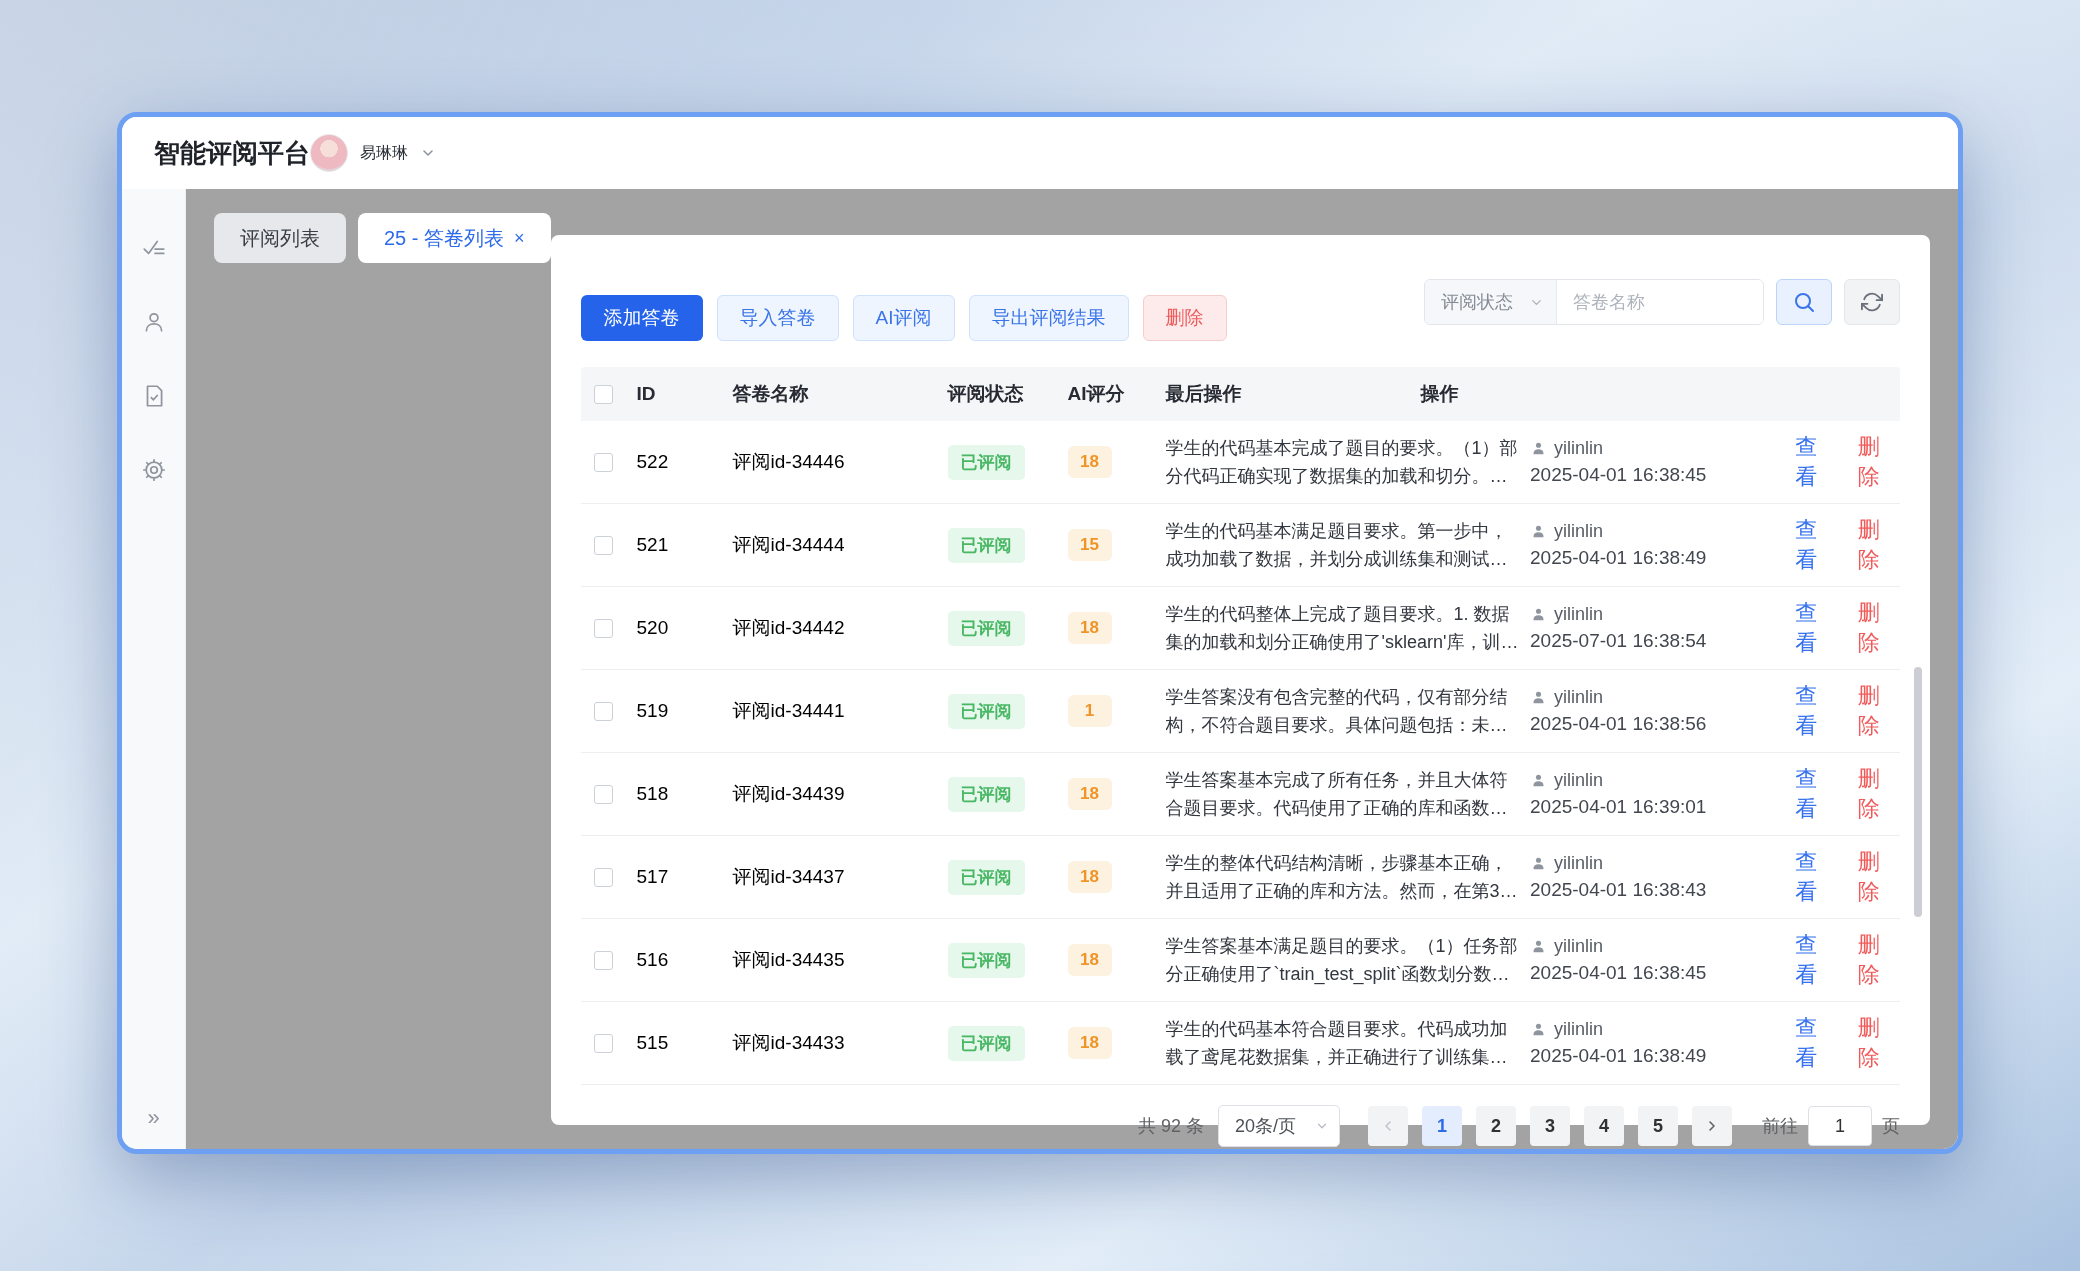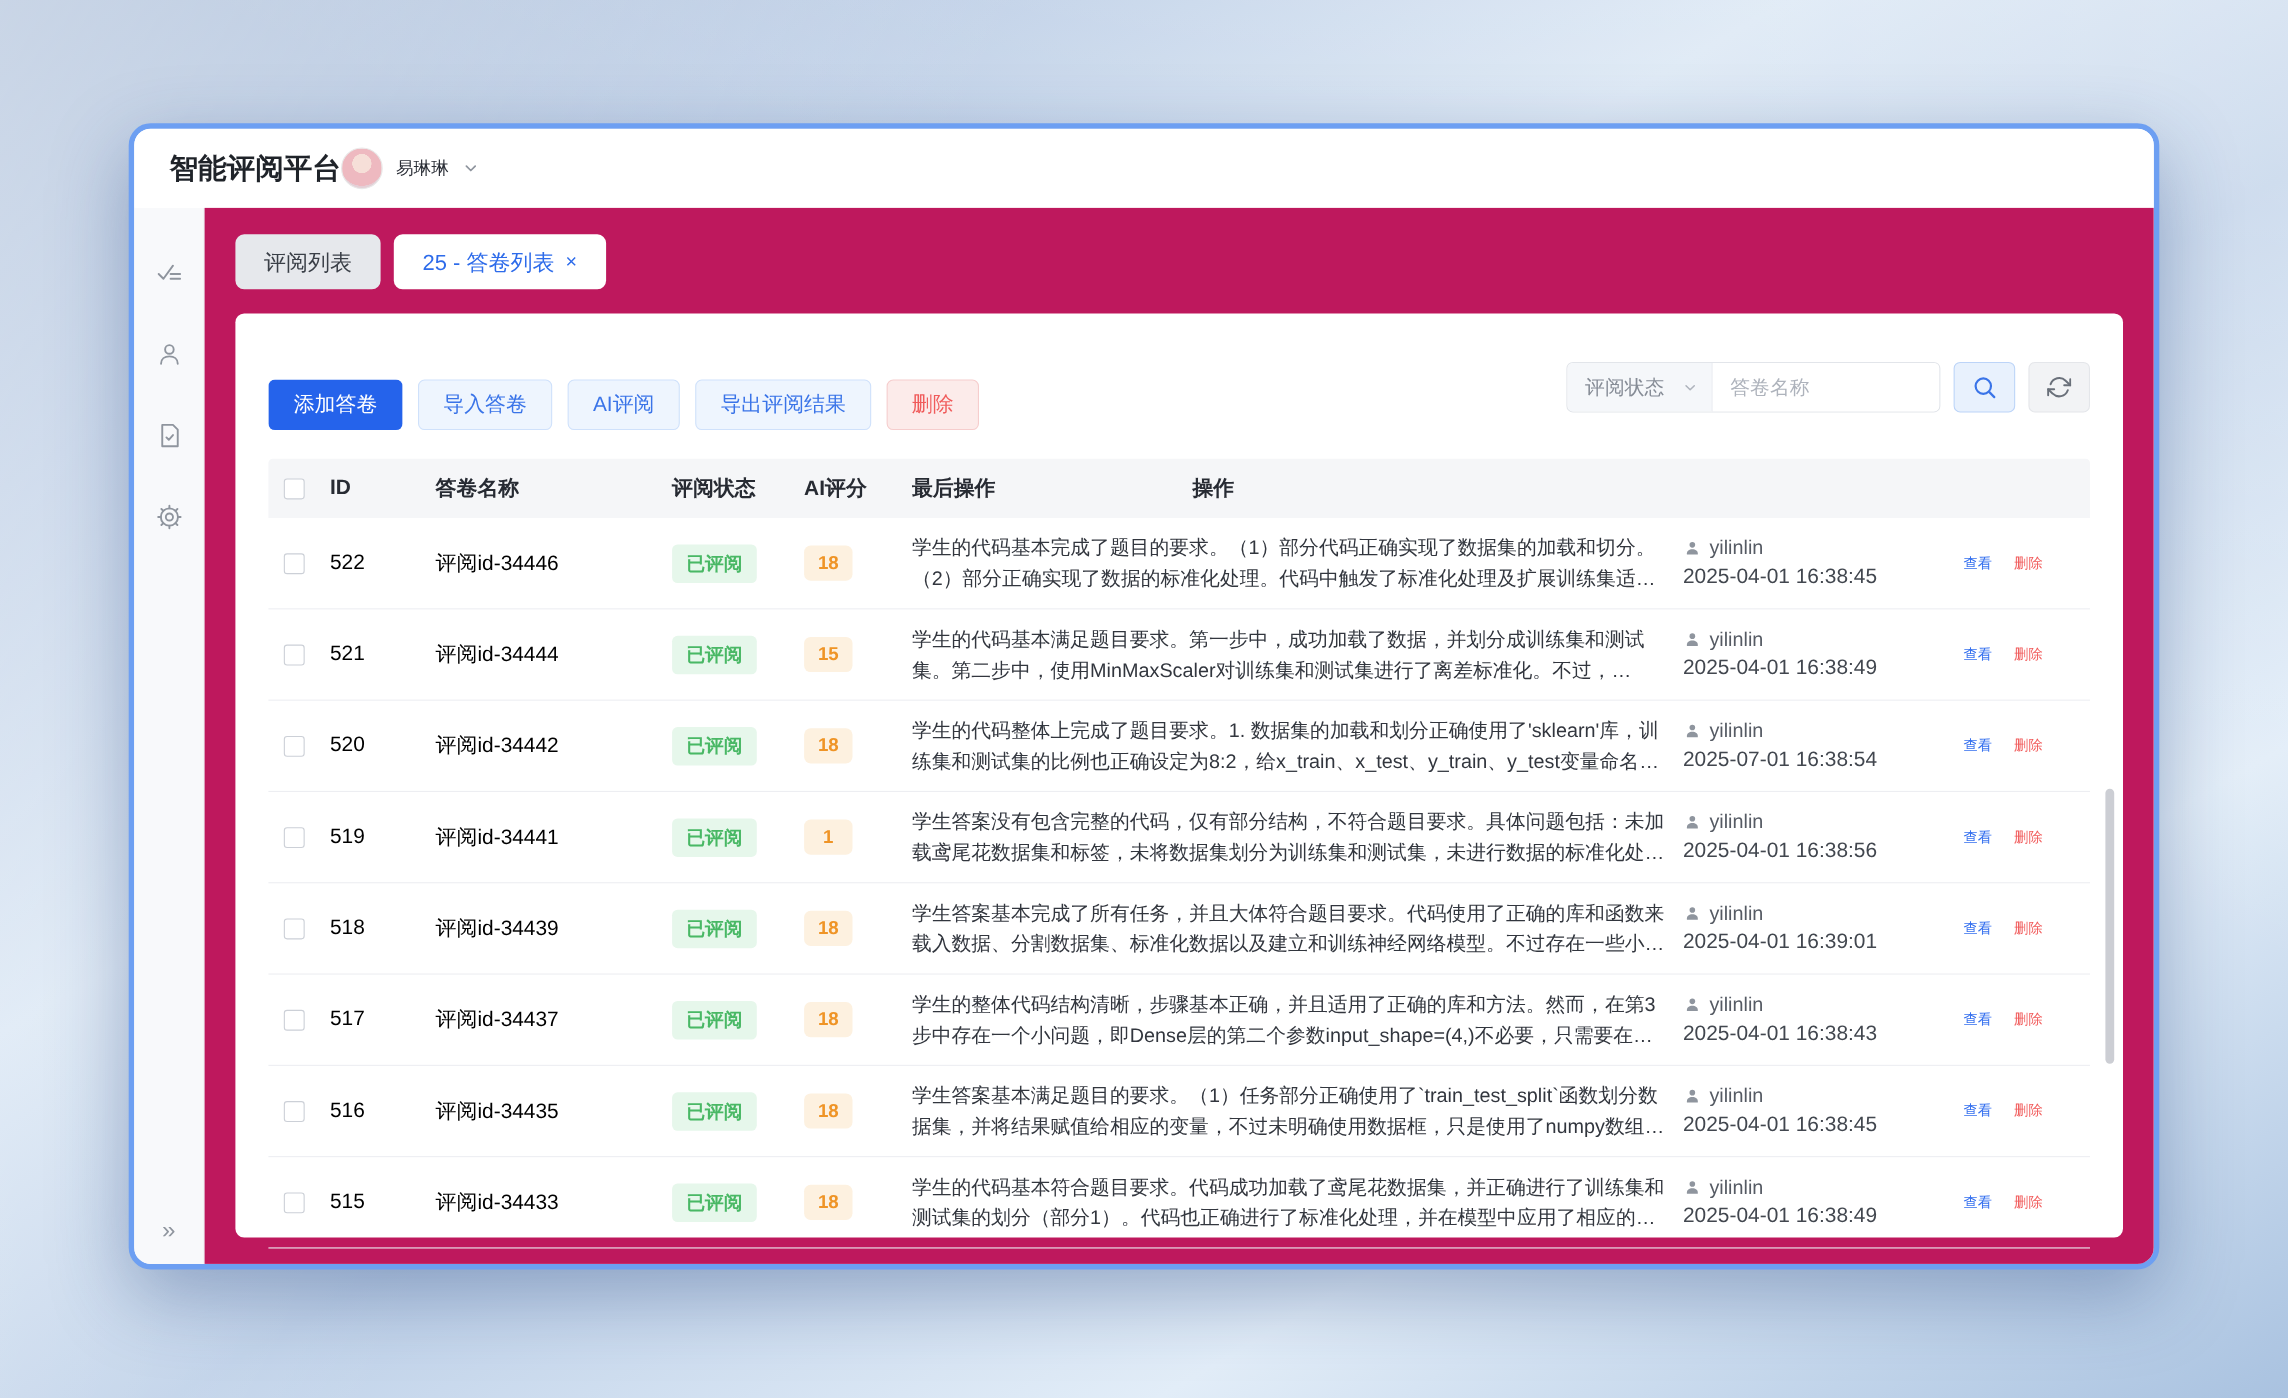--- a/index.html
+++ b/index.html
@@ -30,21 +30,21 @@
   }
   .user-name { font-size:16px; color:#2a2e36; }
   .win-body { flex:1; display:flex; min-height:0; }
   .sidebar {
     width:64px; flex:0 0 64px; background:#f8f9fb; border-right:1px solid #eceef2;
     display:flex; flex-direction:column; align-items:center; padding:44px 0 18px; gap:44px;
   }
   .side-btn { width:30px; height:30px; display:flex; align-items:center; justify-content:center; cursor:pointer; color:#8f959e; }
   .side-btn svg { stroke:#8f959e; }
   .side-expand { margin-top:auto; font-size:22px; color:#8f959e; cursor:pointer; }
-  .main { flex:1; background:#be185d; padding:24px 28px 24px; display:flex; flex-direction:column; min-width:0; }
+  .main { flex:1; background:#a3a3a3; padding:24px 28px 24px; display:flex; min-width:0; }
   .tabs { display:flex; gap:12px; }
   .tab {
     height:50px; display:flex; align-items:center; gap:10px; padding:0 26px;
     border-radius:8px; font-size:20px; cursor:pointer;
   }
   .tab.inactive { background:#e6e8ec; color:#3a3f47; }
   .tab.active { background:#fff; color:#2d6bea; }
   .tab-close { font-size:18px; color:#2d6bea; }
   .card {
     margin-top:22px; flex:1; background:#fff; border-radius:8px;
@@ -97,21 +97,21 @@
   .badge-score {
     display:inline-block; min-width:44px; text-align:center; padding:6px 0; border-radius:6px;
     font-size:17px; font-weight:bold; background:#fdf1e0; color:#ef9426;
   }
   .cell-comment {
     font-size:18px; line-height:28px; color:#32363e;
     display:-webkit-box; -webkit-line-clamp:2; -webkit-box-orient:vertical; overflow:hidden;
   }
   .op-user { display:flex; align-items:center; gap:7px; font-size:18px; color:#565b64; }
   .op-time { margin-top:5px; font-size:19px; color:#42474f; }
-  .link { cursor:pointer; font-size:13px; }
+  .link { cursor:pointer; font-size:22px;text-align:center; }
   .link-view { color:#3671ef; }
   .link-del { color:#f15a5a; }
   .scroll-thumb {
     position:absolute; right:8px; top:432px; width:8px; height:250px;
     background:#ccced4; border-radius:4px; cursor:pointer;
   }
   .pagination {
     margin-top:auto; padding-top:20px; display:flex; align-items:center; justify-content:flex-end; gap:14px;
     font-size:18px; color:#606266;
   }

